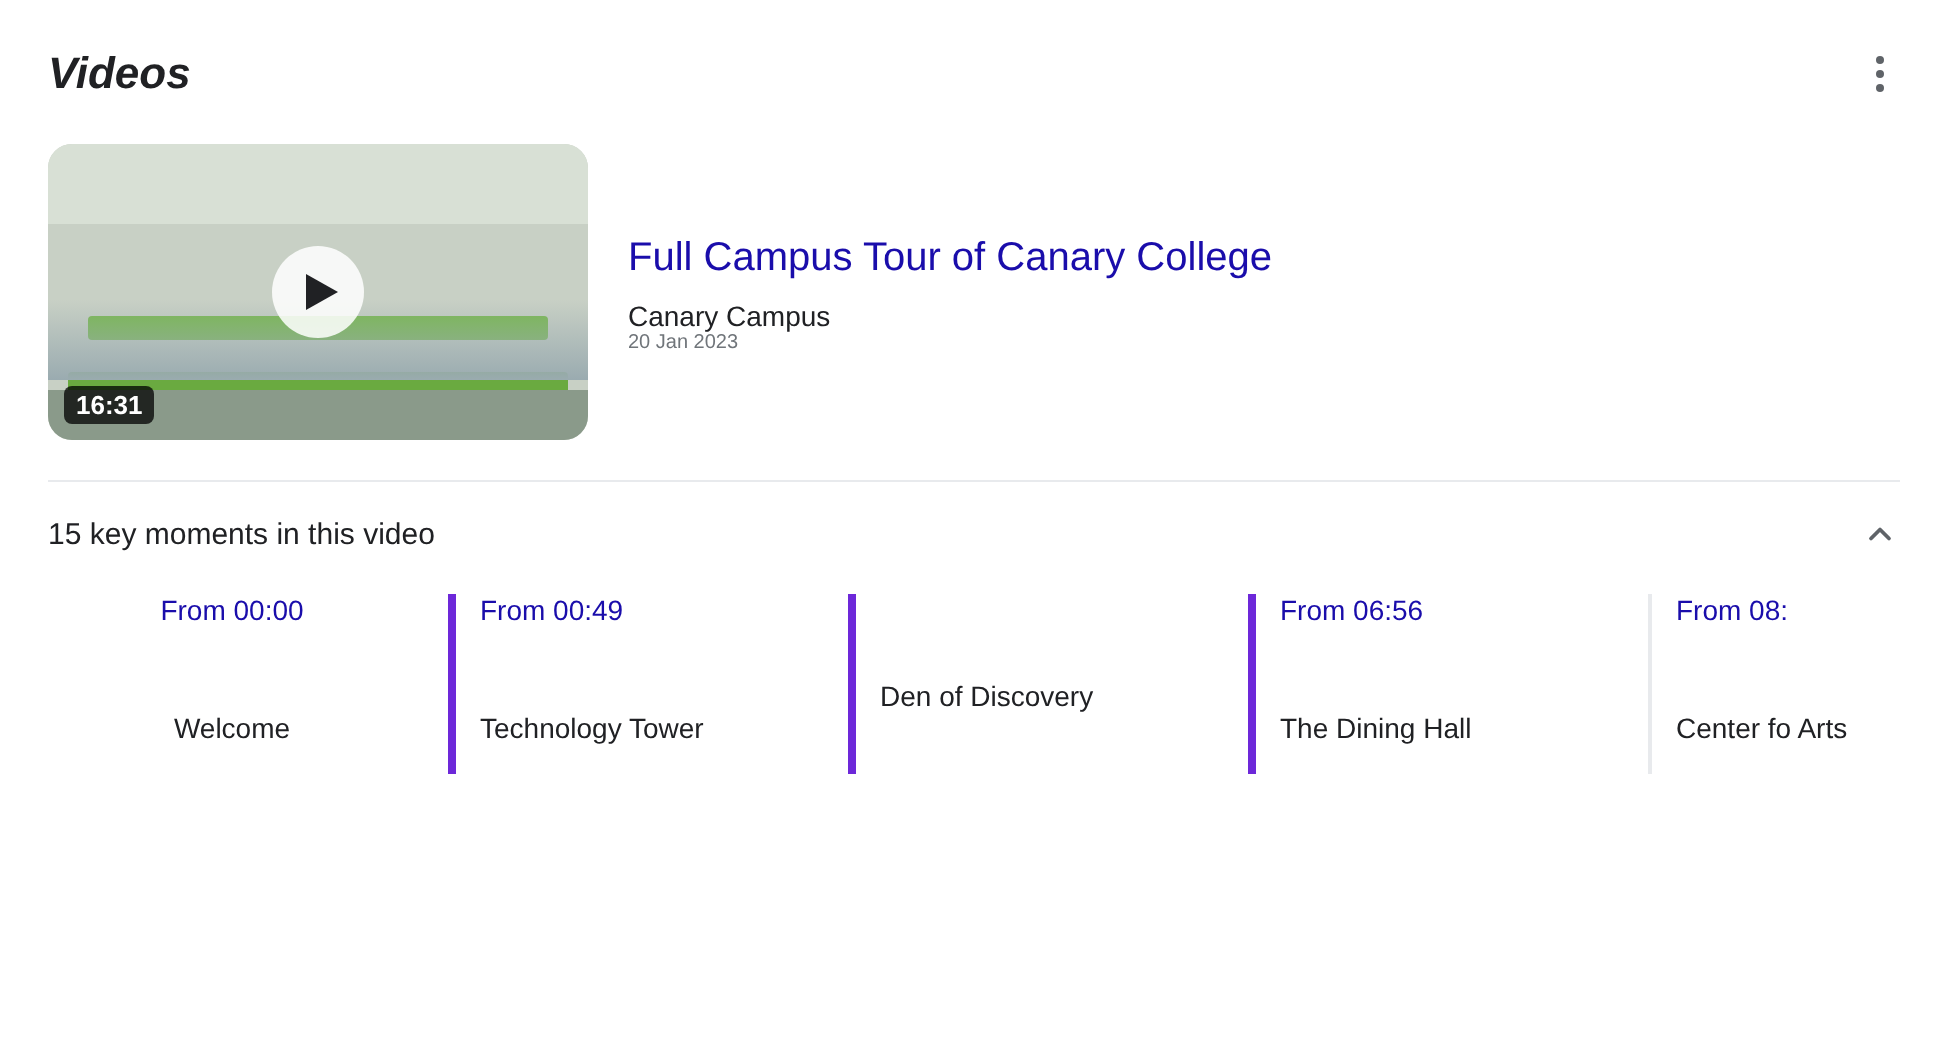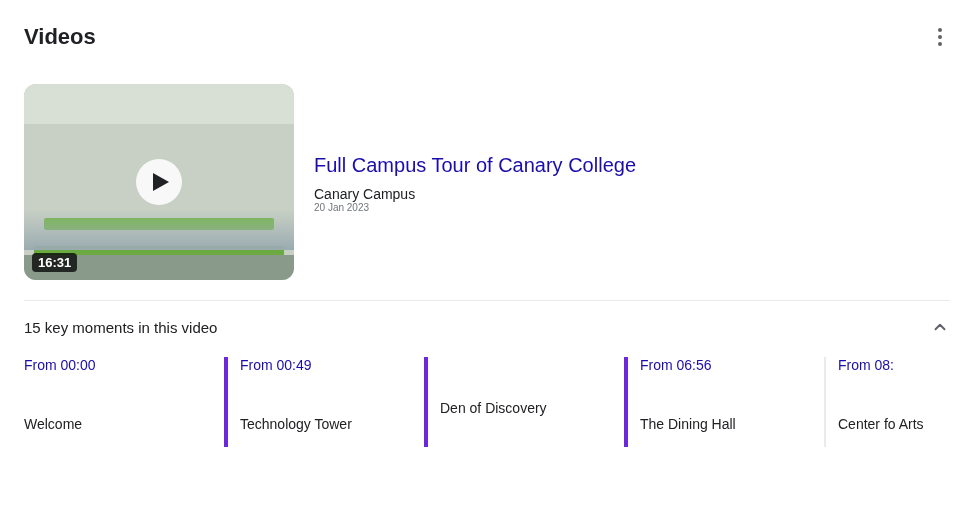--- a/index.html
+++ b/index.html
@@ -14,21 +14,22 @@
       width: 974px;
       min-height: 520px;
       padding: 20px 24px;
       color: #202124;
     }
 
     .header {
       display: flex;
       justify-content: space-between;
       align-items: center;
-      margin-bottom: 30px;
+      margin-bottom: 18px;
+      font-style: italic;
     }
 
     .videos-title {
       font-size: 22px;
       font-weight: 700;
       color: #202124;
     }
 
     .three-dots {
       display: flex;
@@ -48,21 +49,21 @@
 
     .video-card {
       display: flex;
       gap: 20px;
       margin-bottom: 20px;
     }
 
     .thumbnail-container {
       position: relative;
       width: 270px;
-      height: 196px;
+      height: 148px;
       border-radius: 12px;
       overflow: hidden;
       flex-shrink: 0;
       background: #c8d0c5;
     }
 
     
     .thumbnail-scene {
       width: 100%;
       height: 100%;
@@ -220,20 +221,21 @@
     .moment-item {
       flex: 0 0 200px;
       padding: 0 16px 12px 0;
       border-left: 4px solid #6d28d9;
       padding-left: 12px;
     }
 
     .moment-item:first-child {
       border-left: none;
       padding-left: 0;
+      text-align: center;
     }
 
     .moment-timestamp {
       font-size: 14px;
       color: #1a0dab;
       font-weight: 500;
       margin-bottom: 6px;
       cursor: pointer;
     }
 

